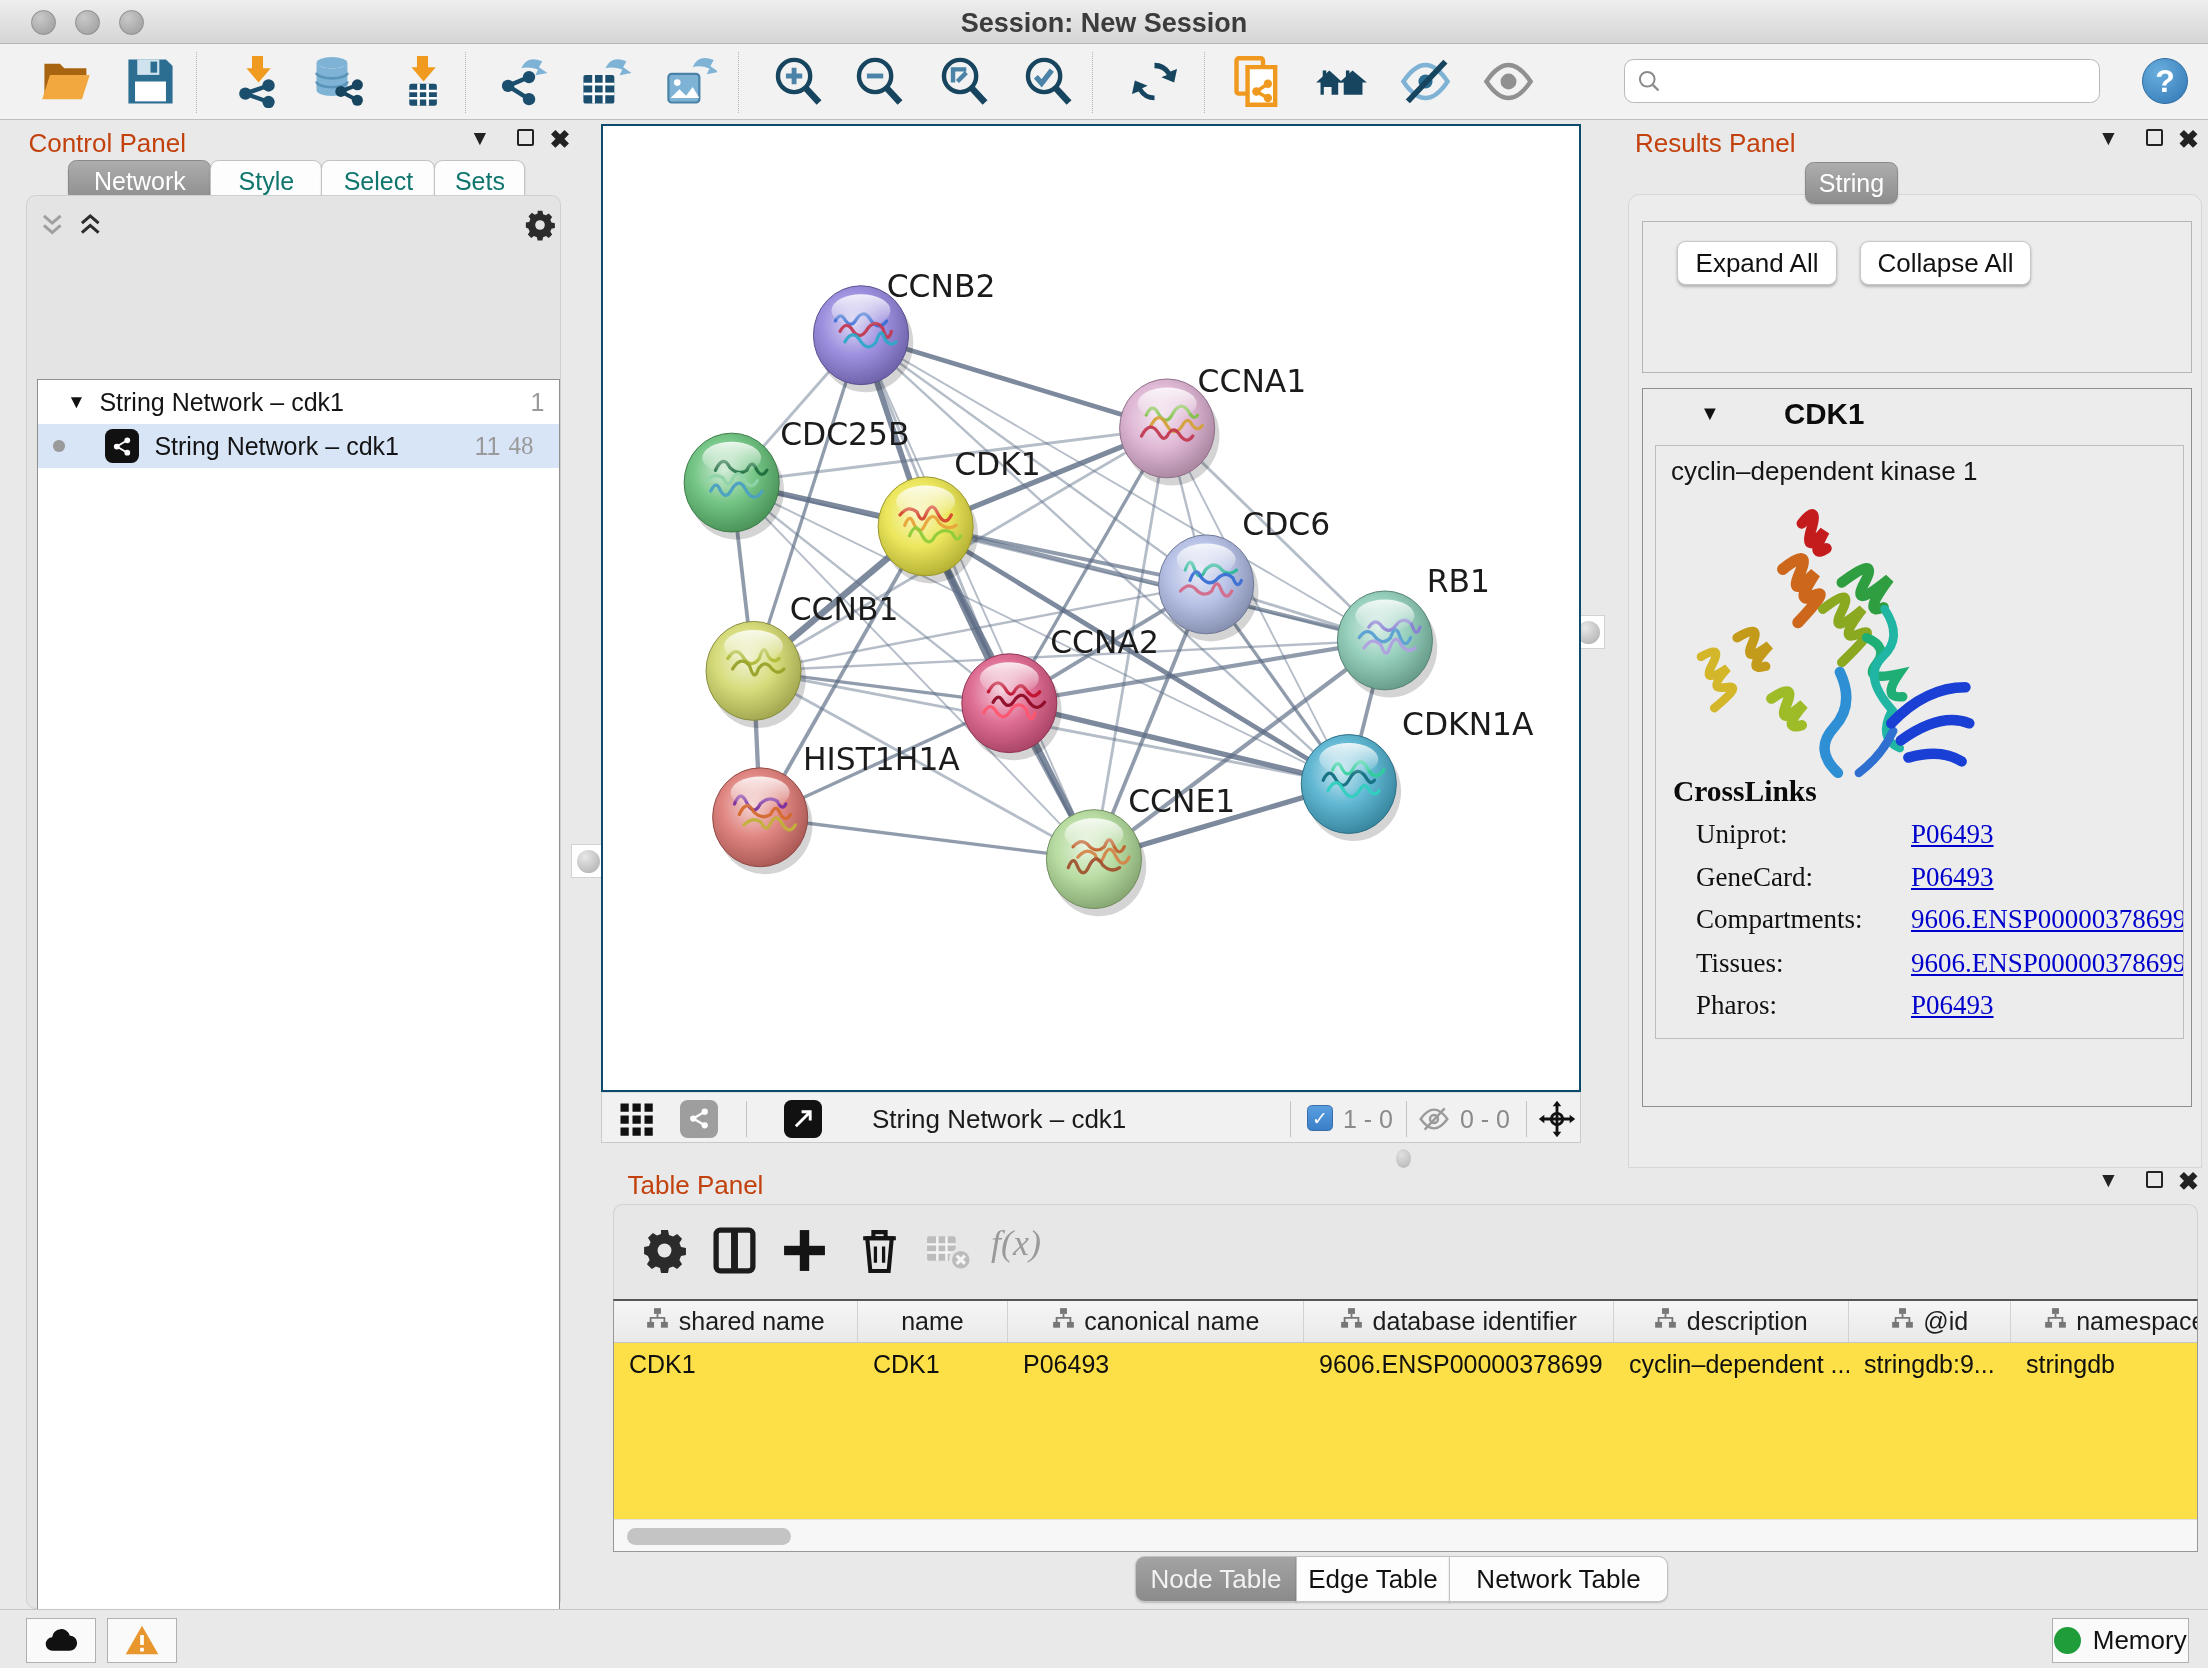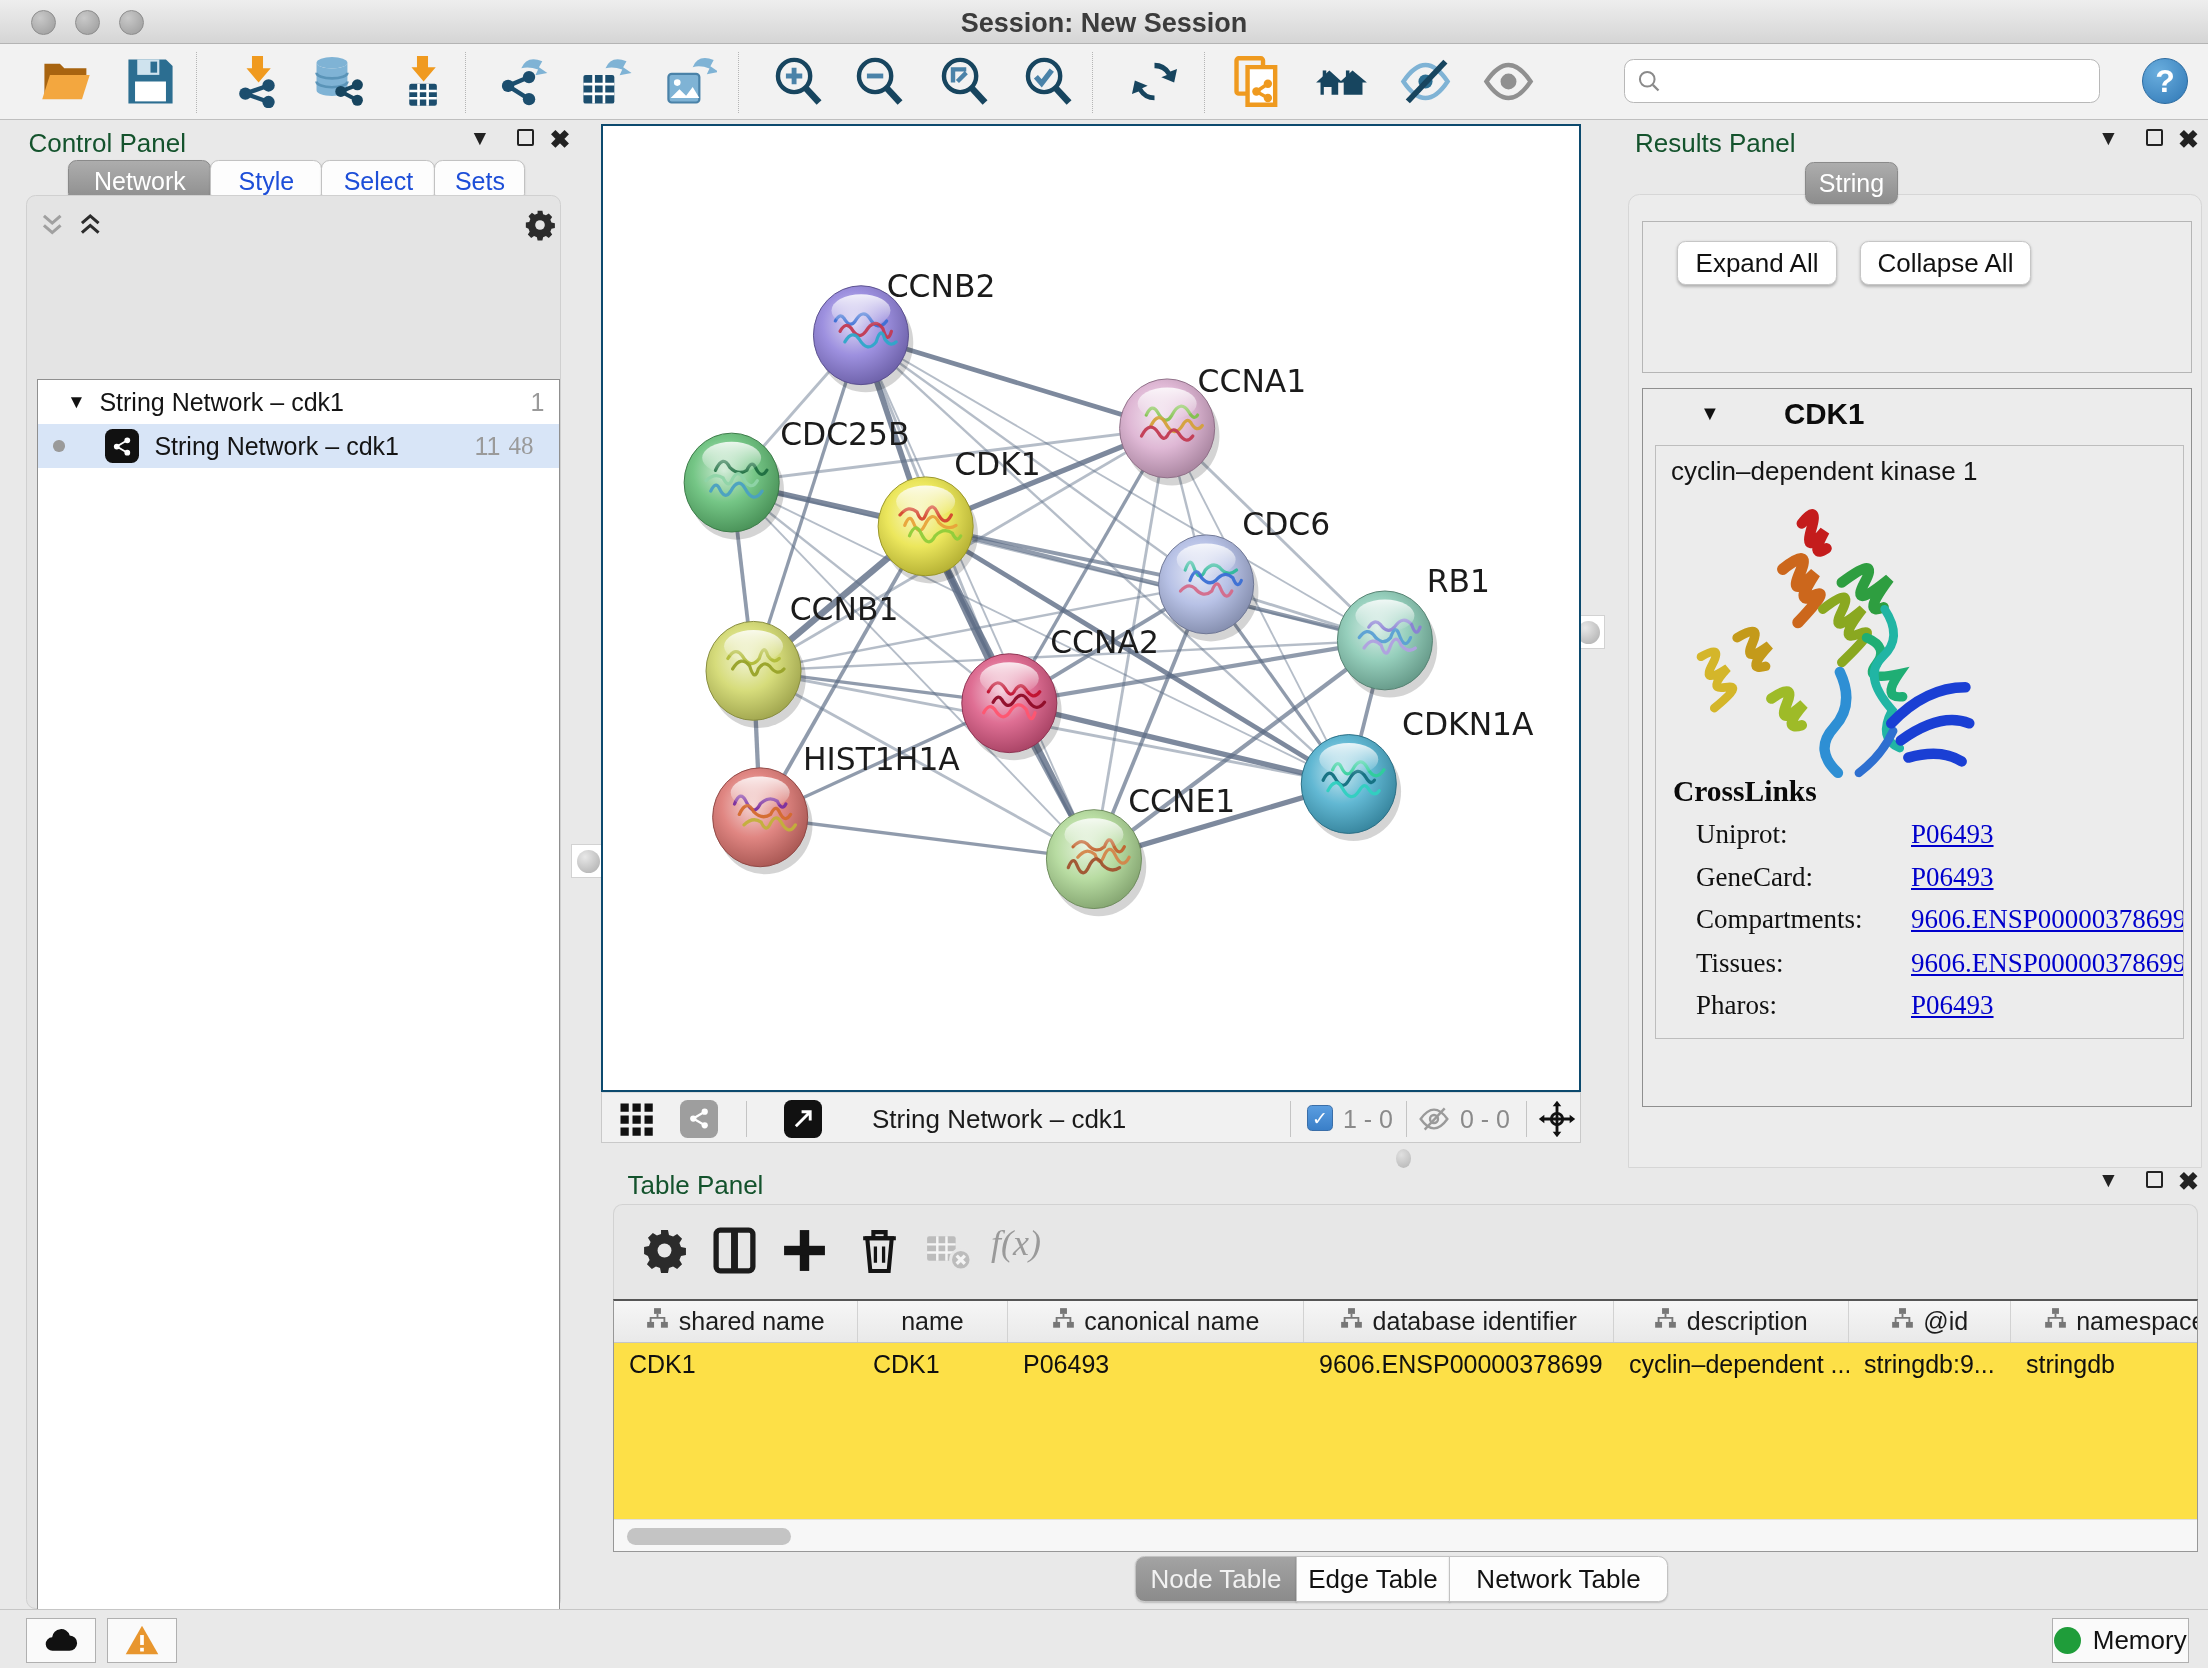--- a/index.html
+++ b/index.html
@@ -21,28 +21,28 @@
   .tsep { position:absolute; top:7.6px; width:0; height:61px; border-left:1.9px dotted #b5b5b5; }
   #global-search { left:1624px; top:15px; width:476px; height:44px; background:#fff;
     border:1.9px solid #b8b8b8; border-radius:9.5px; display:flex; align-items:center; padding-left:11.4px; }
   #global-search input { border:none; outline:none; font-size:25px; width:409px; background:transparent;
     font-family:"Liberation Sans", sans-serif; }
   #help-btn { left:2142px; top:14.3px; width:46px; height:46px; border-radius:50%;
     background:radial-gradient(circle at 35% 30%, #6aaede, #2f77b5); color:#fff; font-size:32px; font-weight:bold;
     display:flex; align-items:center; justify-content:center; border:1.9px solid #2a6aa0; }
 
   
-  .panel-title { font-size:26px; color:#14532d; }
+  .panel-title { font-size:26px; color:#c2410c; }
   .win-tri { font-size:21px; color:#222; }
   .win-float { width:17px; height:17px; border:2.9px solid #222; border-radius:1.9px; }
   .win-close { font-size:25px; color:#222; font-weight:bold; line-height:1; }
 
   
   .tab { height:42px; display:flex; align-items:center; justify-content:center; font-size:25px;
-    border:1px solid #c2c2c2; background:#fdfdfd; color:#1d4ed8; border-radius:8.6px; margin-right:-1px;
+    border:1px solid #c2c2c2; background:#fdfdfd; color:#0f766e; border-radius:8.6px; margin-right:-1px;
     box-shadow:0 1px 1.9px rgba(0,0,0,.18); }
   .tab.sel { background:linear-gradient(#adadad,#8d8d8d); color:#fff; border-color:#8a8a8a; }
   #cp-tree { left:26px; top:259px; width:523px; height:1315px; background:#fff; border:1.9px solid #8f8f8f; }
   .tree-row { position:relative; height:44px; display:flex; align-items:center; font-size:25px; color:#141414; }
   .tree-count { color:#9a9a9a; }
   .chip { width:34px; height:34px; border-radius:7.6px; background:#111; display:flex; align-items:center; justify-content:center; }
 
   
   #net-canvas { left:601px; top:124px; width:980px; height:968px; background:#fff; border:2px solid #0c4a6e; }
   #net-toolbar { left:601px; top:1092px; width:980px; height:51px; background:#f1f1f1;

